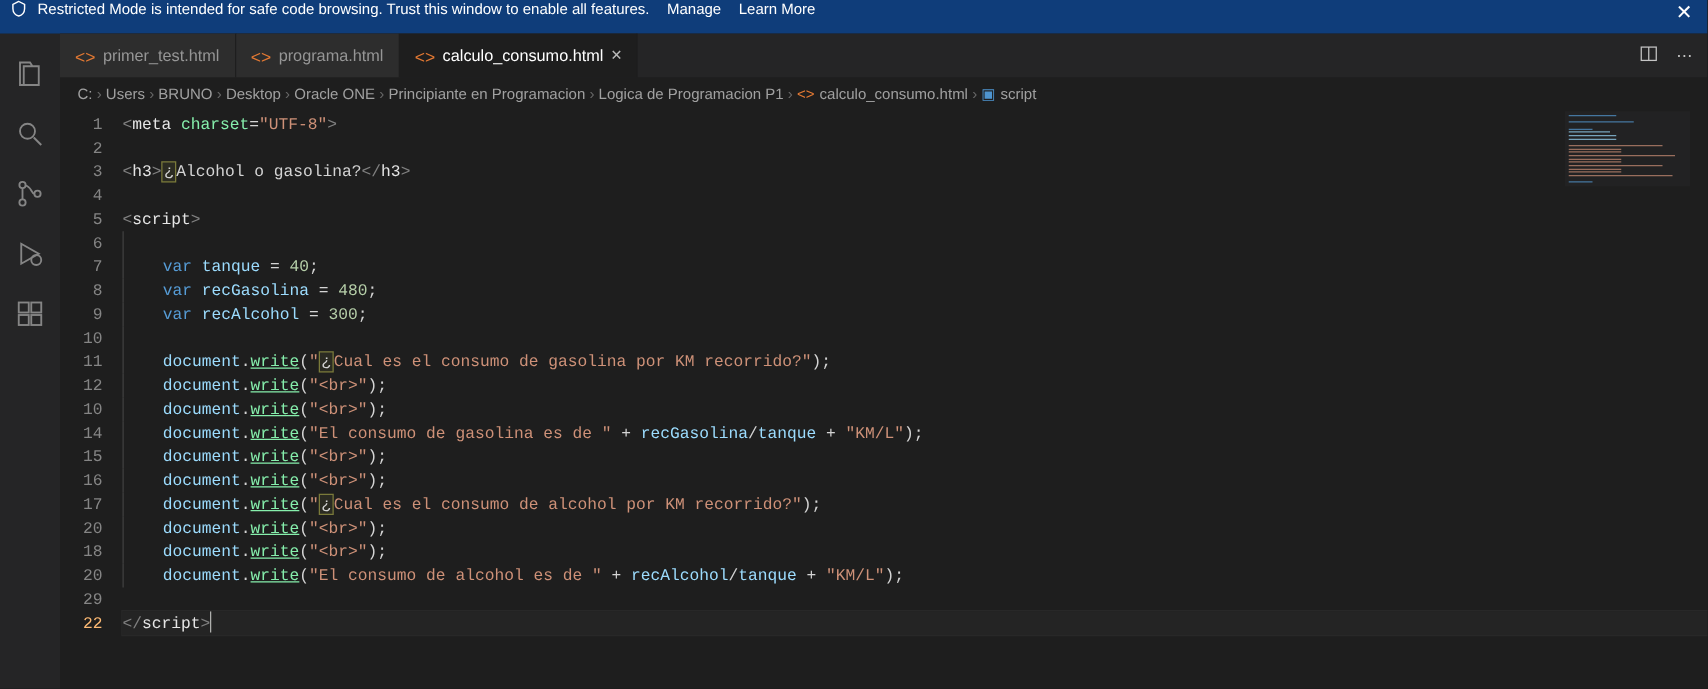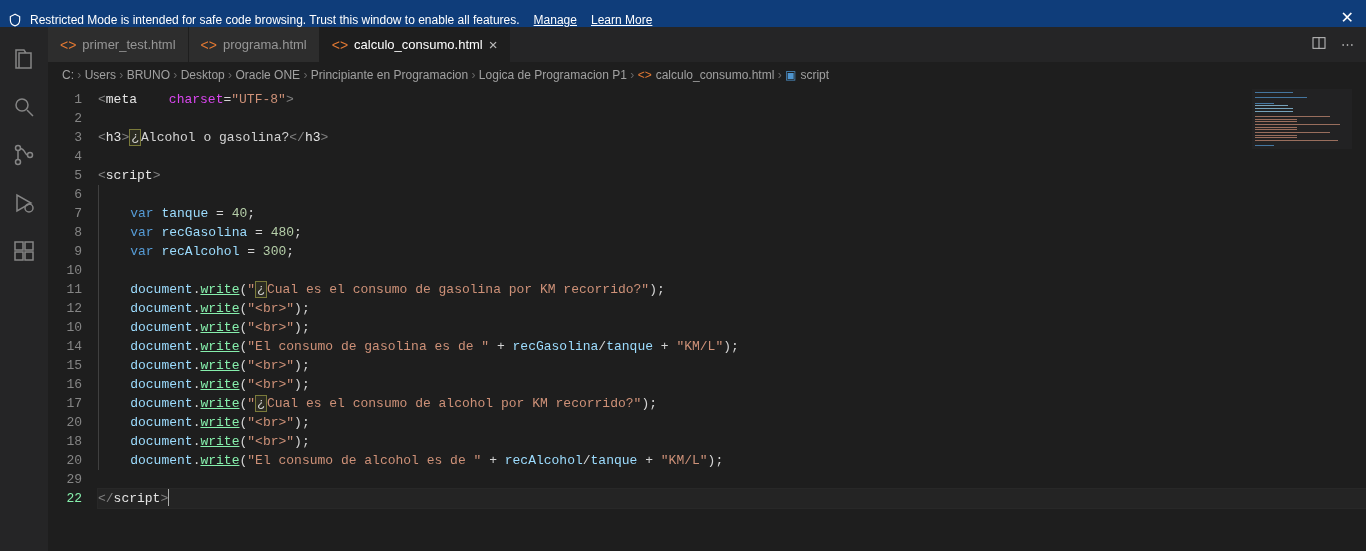--- a/index.html
+++ b/index.html
@@ -10,33 +10,32 @@
   color: #cccccc;
   width: 1366px;
   height: 551px;
   overflow: hidden;
 }
 .notification-bar {
   background: #0f3d7a;
   color: #ffffff;
   height: 27px;
   display: flex;
-  align-items: flex-end;
+  align-items: flex-start;
   padding-left: 8px;
   font-size: 12px;
 }
 .notification-bar .shield-icon {
   margin-right: 8px;
   display: flex;
   align-items: center;
 }
 .notification-bar .notif-text { margin-right: 14px; }
 .notification-bar a {
   color: #ffffff;
-  text-decoration: underline;
   margin-right: 14px;
   cursor: pointer;
 }
 .notification-bar .close-x {
   margin-left: auto;
   margin-right: 12px;
   cursor: pointer;
   font-size: 16px;
 }
 .main {
@@ -123,34 +122,34 @@
   padding-top: 2px;
 }
 .gutter {
   width: 50px;
   text-align: right;
   color: #858585;
   padding-right: 16px;
   user-select: none;
 }
 .gutter .ln { height: 19px; }
-.gutter .ln.active { color: #86efac; }
+.gutter .ln.active { color: #fdba74; }
 .code {
   flex: 1;
   color: #d4d4d4;
   white-space: pre;
 }
 .code .row { height: 19px; position: relative; }
 .code .row.active {
   background: rgba(40,40,40,0.6);
   outline: 1px solid #282828;
 }
 .tk-tag { color: #e5e5e5; }
 .tk-pun { color: #808080; }
-.tk-attr { color: #d946ef; margin-left: 24px; }
+.tk-attr { color: #86efac; }
 .tk-str { color: #ce9178; }
 .tk-key { color: #569cd6; }
 .tk-fn { color: #86efac; text-decoration: underline; }
 .tk-var { color: #9cdcfe; }
 .tk-num { color: #b5cea8; }
 .hl-box { border: 1px solid #7a7a3a; background: rgba(122,122,58,0.15); padding: 0 1px;}
 .indent-guide { border-left: 1px solid #404040; display: inline-block; height: 19px; vertical-align: top; }
 .minimap {
   position: absolute;
   right: 14px;

